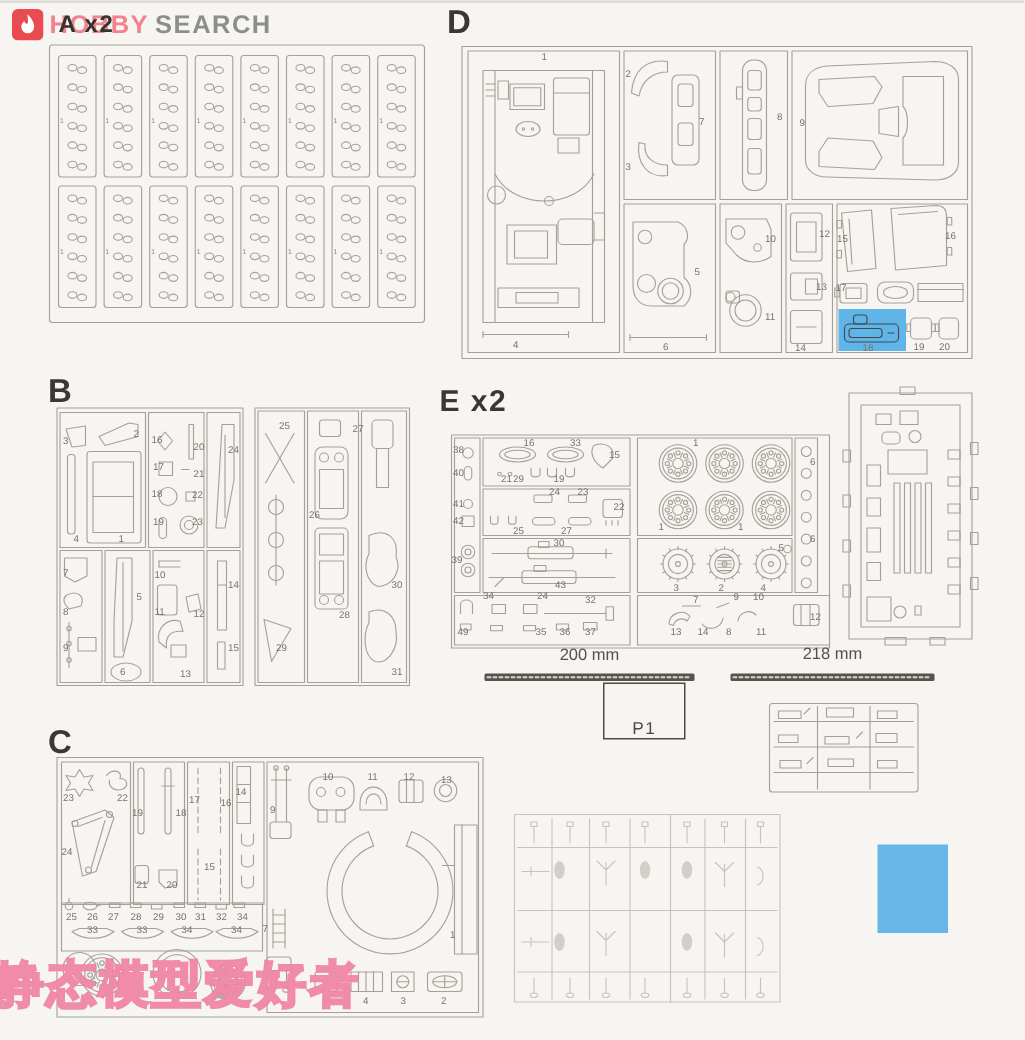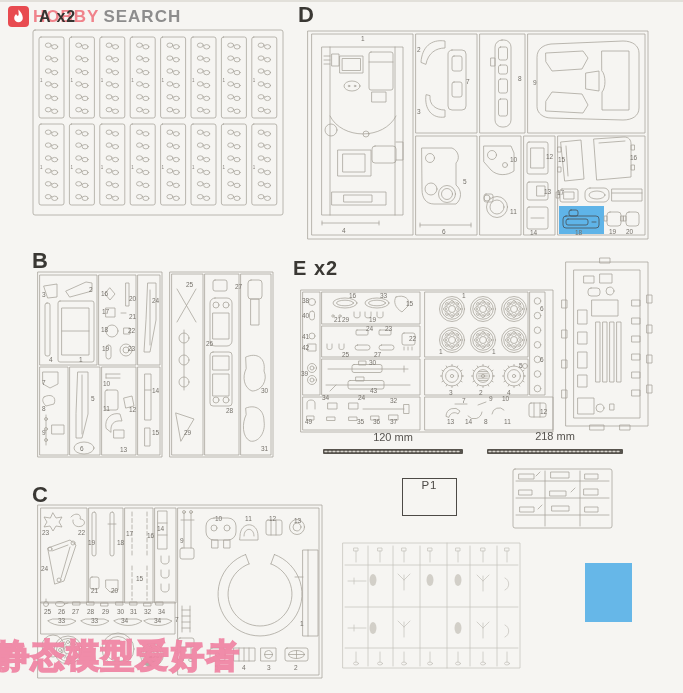--- a/index.html
+++ b/index.html
@@ -4,22 +4,22 @@
 <style>
   html,body{margin:0;padding:0;background:#f6f5f2;font-family:"Liberation Sans",sans-serif;}
   .page{position:relative;width:683px;height:693px;overflow:hidden;background:#f6f5f2;}
   svg.art{position:absolute;left:0;top:0;}
   #labels{position:absolute;left:0;top:0;width:683px;height:693px;pointer-events:none;}
   .pn{position:absolute;font-size:6.5px;line-height:1;color:#76726b;white-space:nowrap;}
   .big-label{position:absolute;font-weight:bold;color:#3a3834;letter-spacing:1px;}
   .logo{position:absolute;left:8px;top:6px;display:flex;align-items:center;gap:4px;z-index:2;}
   .logo-word{font-weight:bold;font-size:17px;letter-spacing:1px;text-align:center;}
   .mm{position:absolute;font-size:11px;color:#55524e;text-align:center;}
-  .p1box{position:absolute;left:402px;top:478px;width:53px;height:36px;border:1.5px solid #4d4a46;
-         display:flex;align-items:flex-start;justify-content:center;font-size:11.5px;color:#4d4a46;letter-spacing:1px;}
+  .p1box{position:absolute;left:402px;top:455px;width:53px;height:36px;border:1.5px solid #4d4a46;
+         display:flex;align-items:flex-end;justify-content:center;font-size:11.5px;color:#4d4a46;letter-spacing:1px;}
   .legend-swatch{position:absolute;left:585px;top:563px;width:47px;height:59px;}
   .legend-text{position:absolute;left:584px;top:625px;width:99px;font-size:7.3px;color:#9a9995;line-height:10.8px;}
   .wm-cn{position:absolute;left:-4px;top:634px;font-size:33px;font-weight:bold;letter-spacing:2px;
          color:rgba(255,255,255,0.72);-webkit-text-stroke:2px rgba(238,128,160,0.9);z-index:5;white-space:nowrap;}
   .wm-url{position:absolute;left:0px;top:662px;font-size:20px;font-weight:bold;letter-spacing:0.5px;
          color:rgba(246,245,242,0.85);-webkit-text-stroke:1.1px #aaa69f;z-index:5;white-space:nowrap;}
 </style>
 </head>
 <body>
 
@@ -1090,21 +1090,21 @@
     <span id="logo-w1" class="logo-word" style="color: rgb(240, 131, 139);">HOBBY</span>
     <span id="logo-w2" class="logo-word" style="color: rgb(141, 141, 141);">SEARCH</span>
   </div>
 
   <div class="big-label" style="left:39px;top:8px;font-size:16px;z-index:3;color:#35332f;">A x2</div>
   <div class="big-label" style="left:32px;top:248px;font-size:22px;">B</div>
   <div class="big-label" style="left:32px;top:482px;font-size:22px;">C</div>
   <div class="big-label" style="left:298px;top:2px;font-size:22px;">D</div>
   <div class="big-label" style="left:293px;top:257px;font-size:20px;">E x2</div>
 
-  <div class="mm" style="left:333px;top:431px;width:120px;">120 mm</div>
+  <div class="mm" style="left:333px;top:431px;width:120px;">200 mm</div>
   <div class="mm" style="left:487px;top:430px;width:136px;">218 mm</div>
 
   <div class="p1box">
     <span>P1</span>
   </div>
 
   <div class="legend-swatch" id="legend-swatch" style="background: rgb(102, 183, 232);"></div>
 
   <div class="wm-cn">静态模型爱好者</div>
 

